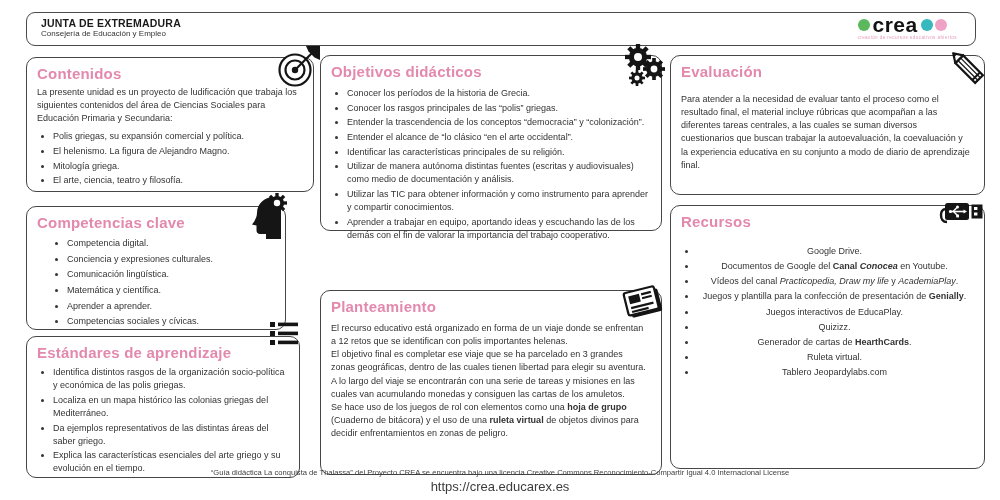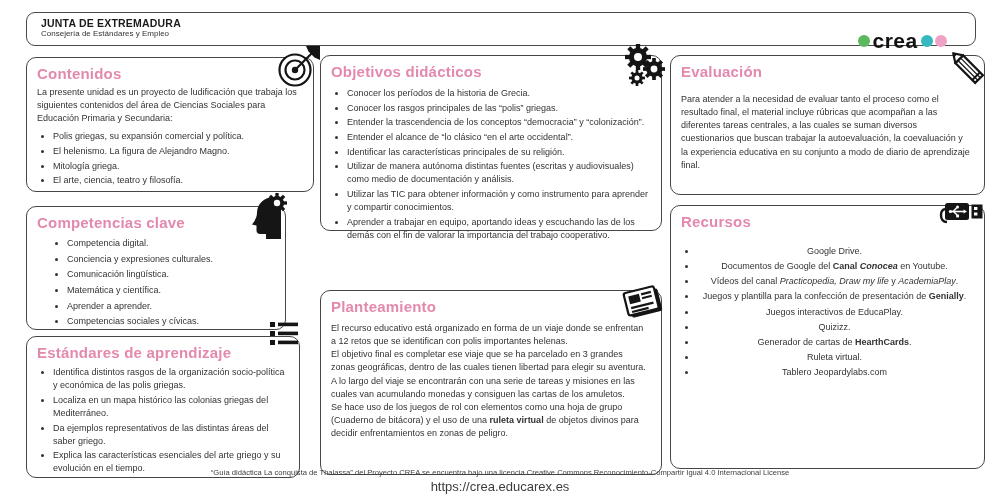--- a/index.html
+++ b/index.html
@@ -13,21 +13,21 @@
   .junta .org{font-weight:bold;font-size:10.5px;color:#1a1a1a;letter-spacing:.2px;}
   .junta .dept{font-size:8px;color:#333;}
   .main-title{position:absolute;left:0;top:8px;width:100%;text-align:center;z-index:5;}
   .main-title span{display:inline-block;transform:scaleX(.93);
      font-size:31px;font-weight:bold;color:#ffd83c;letter-spacing:0;
      text-shadow:-1.4px -1.4px 0 #3c3c3c,1.4px -1.4px 0 #3c3c3c,
                  -1.4px 1.4px 0 #3c3c3c,1.4px 1.4px 0 #3c3c3c,
                  3px 3px 0 #b5b5b5;}
   .crea-logo{position:absolute;right:18px;top:1px;text-align:center;line-height:1;}
   .crea-row{display:flex;align-items:center;gap:2px;}
-  .crea-row .word{font-size:21px;font-weight:bold;color:#121212;letter-spacing:.5px;margin:16px 1px;}
+  .crea-row .word{font-size:21px;font-weight:bold;color:#121212;letter-spacing:.5px;margin:0 1px;}
   .dot{width:12px;height:12px;border-radius:50%;display:inline-block;}
   .crea-tag{font-size:4.6px;color:#e8a0bf;letter-spacing:.4px;margin-top:1px;}
 
   
   .box{position:absolute;background:#fff;border:1.4px solid #464646;border-radius:10px;
        padding:7px 12px 4px 10px;box-sizing:border-box;}
   .box h2{margin:0;font-size:15px;font-weight:bold;color:#e389ae;letter-spacing:.2px;}
   .box p,.box li{font-size:9px;line-height:1.46;color:#333;}
   .box p{margin:0;}
   .box ul{margin:5px 0 0;padding-left:16px;}
@@ -74,21 +74,21 @@
           <rect x="-2" y="-12" width="4" height="6" transform="rotate(315)"></rect>
           <circle r="8.5"></circle>
         </g>
       </symbol>
     </defs>
   </svg>
 
   <div class="header-bar">
     <div class="junta">
       <div class="org">JUNTA DE EXTREMADURA</div>
-      <div class="dept">Consejería de Estándares y Empleo</div>
+      <div class="dept">Consejería de Educación y Empleo</div>
     </div>
     <div class="crea-logo">
       <div class="crea-row">
         <span class="dot" style="background:#5cb85c"></span>
         <span class="word">crea</span>
         <span class="dot" style="background:#35b8be"></span>
         <span class="dot" style="background:#f0a2c6"></span>
       </div>
       <div class="crea-tag">creación de recursos educativos abiertos</div>
     </div>
@@ -168,21 +168,21 @@
       <circle cx="14" cy="34" r="2.5" fill="#fff"></circle>
     </svg>
   </div>
 
   <div class="box" id="box-planteamiento">
     <h2>Planteamiento</h2>
     <div class="paras">
         <p><span>El recurso educativo está organizado en forma de un viaje donde se enfrentan a 12 retos que se identifican con polis importantes helenas.</span></p>
         <p><span>El objetivo final es completar ese viaje que se ha parcelado en 3 grandes zonas geográficas, dentro de las cuales tienen libertad para elegir su aventura.</span></p>
         <p><span>A lo largo del viaje se encontrarán con una serie de tareas y misiones en las cuales van acumulando monedas y consiguen las cartas de los amuletos.</span></p>
-        <p><span>Se hace uso de los juegos de rol con elementos como una </span><span style="font-weight: 400; margin-top: 45px;">hoja de grupo</span><span> (Cuaderno de bitácora) y el uso de una </span><span style="font-weight: 700;">ruleta virtual</span><span> de objetos divinos para decidir enfrentamientos en zonas de peligro.</span></p>
+        <p><span>Se hace uso de los juegos de rol con elementos como una </span><span style="font-weight: 700; margin-top: 45px;">hoja de grupo</span><span> (Cuaderno de bitácora) y el uso de una </span><span style="font-weight: 700;">ruleta virtual</span><span> de objetos divinos para decidir enfrentamientos en zonas de peligro.</span></p>
       </div>
     <svg class="icon" style="right:-4px;top:-10px" width="44" height="42" viewBox="0 0 44 42">
       <g transform="rotate(-14 22 21)">
         <rect x="8" y="11" width="31" height="23" rx="2" fill="#151515"></rect>
         <rect x="5" y="8" width="31" height="23" rx="2" fill="#fff" stroke="#151515" stroke-width="2.2"></rect>
         <rect x="9" y="12" width="11" height="8" fill="#151515"></rect>
         <rect x="22" y="12" width="10" height="2.2" fill="#151515"></rect>
         <rect x="22" y="16" width="10" height="2.2" fill="#151515"></rect>
         <rect x="9" y="23" width="23" height="2.2" fill="#151515"></rect>
         <rect x="9" y="27" width="17" height="2.2" fill="#151515"></rect>

